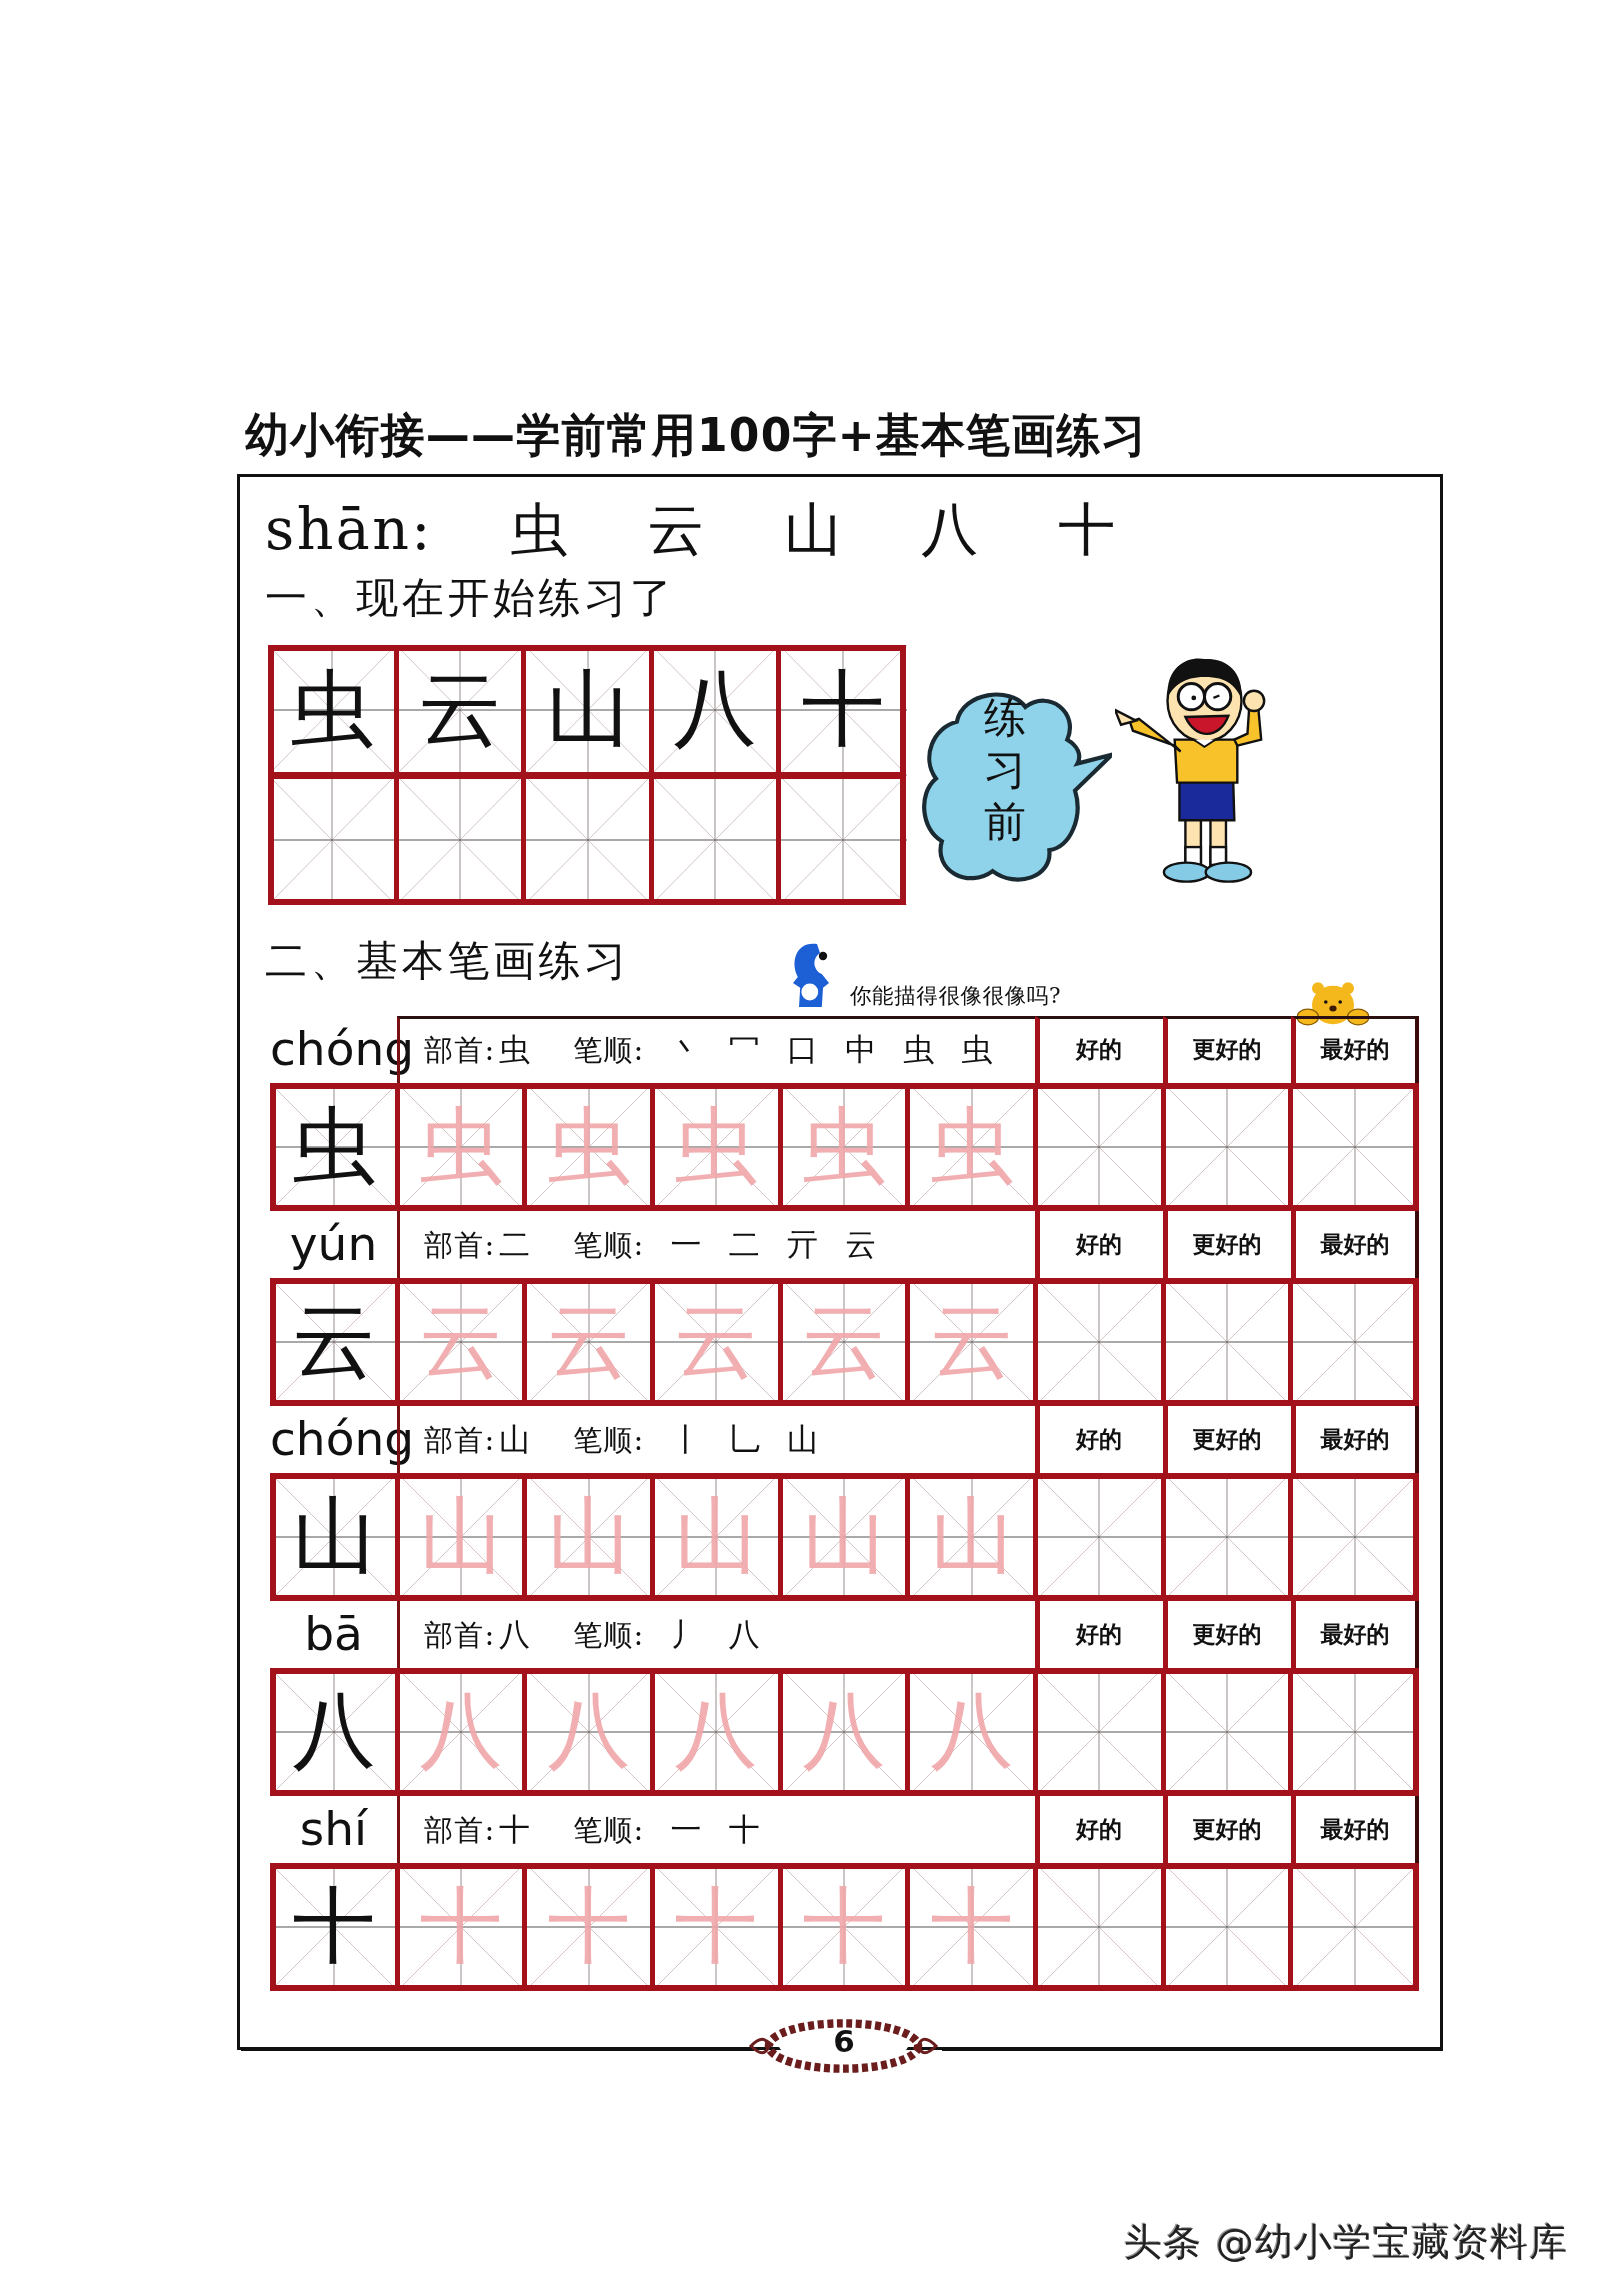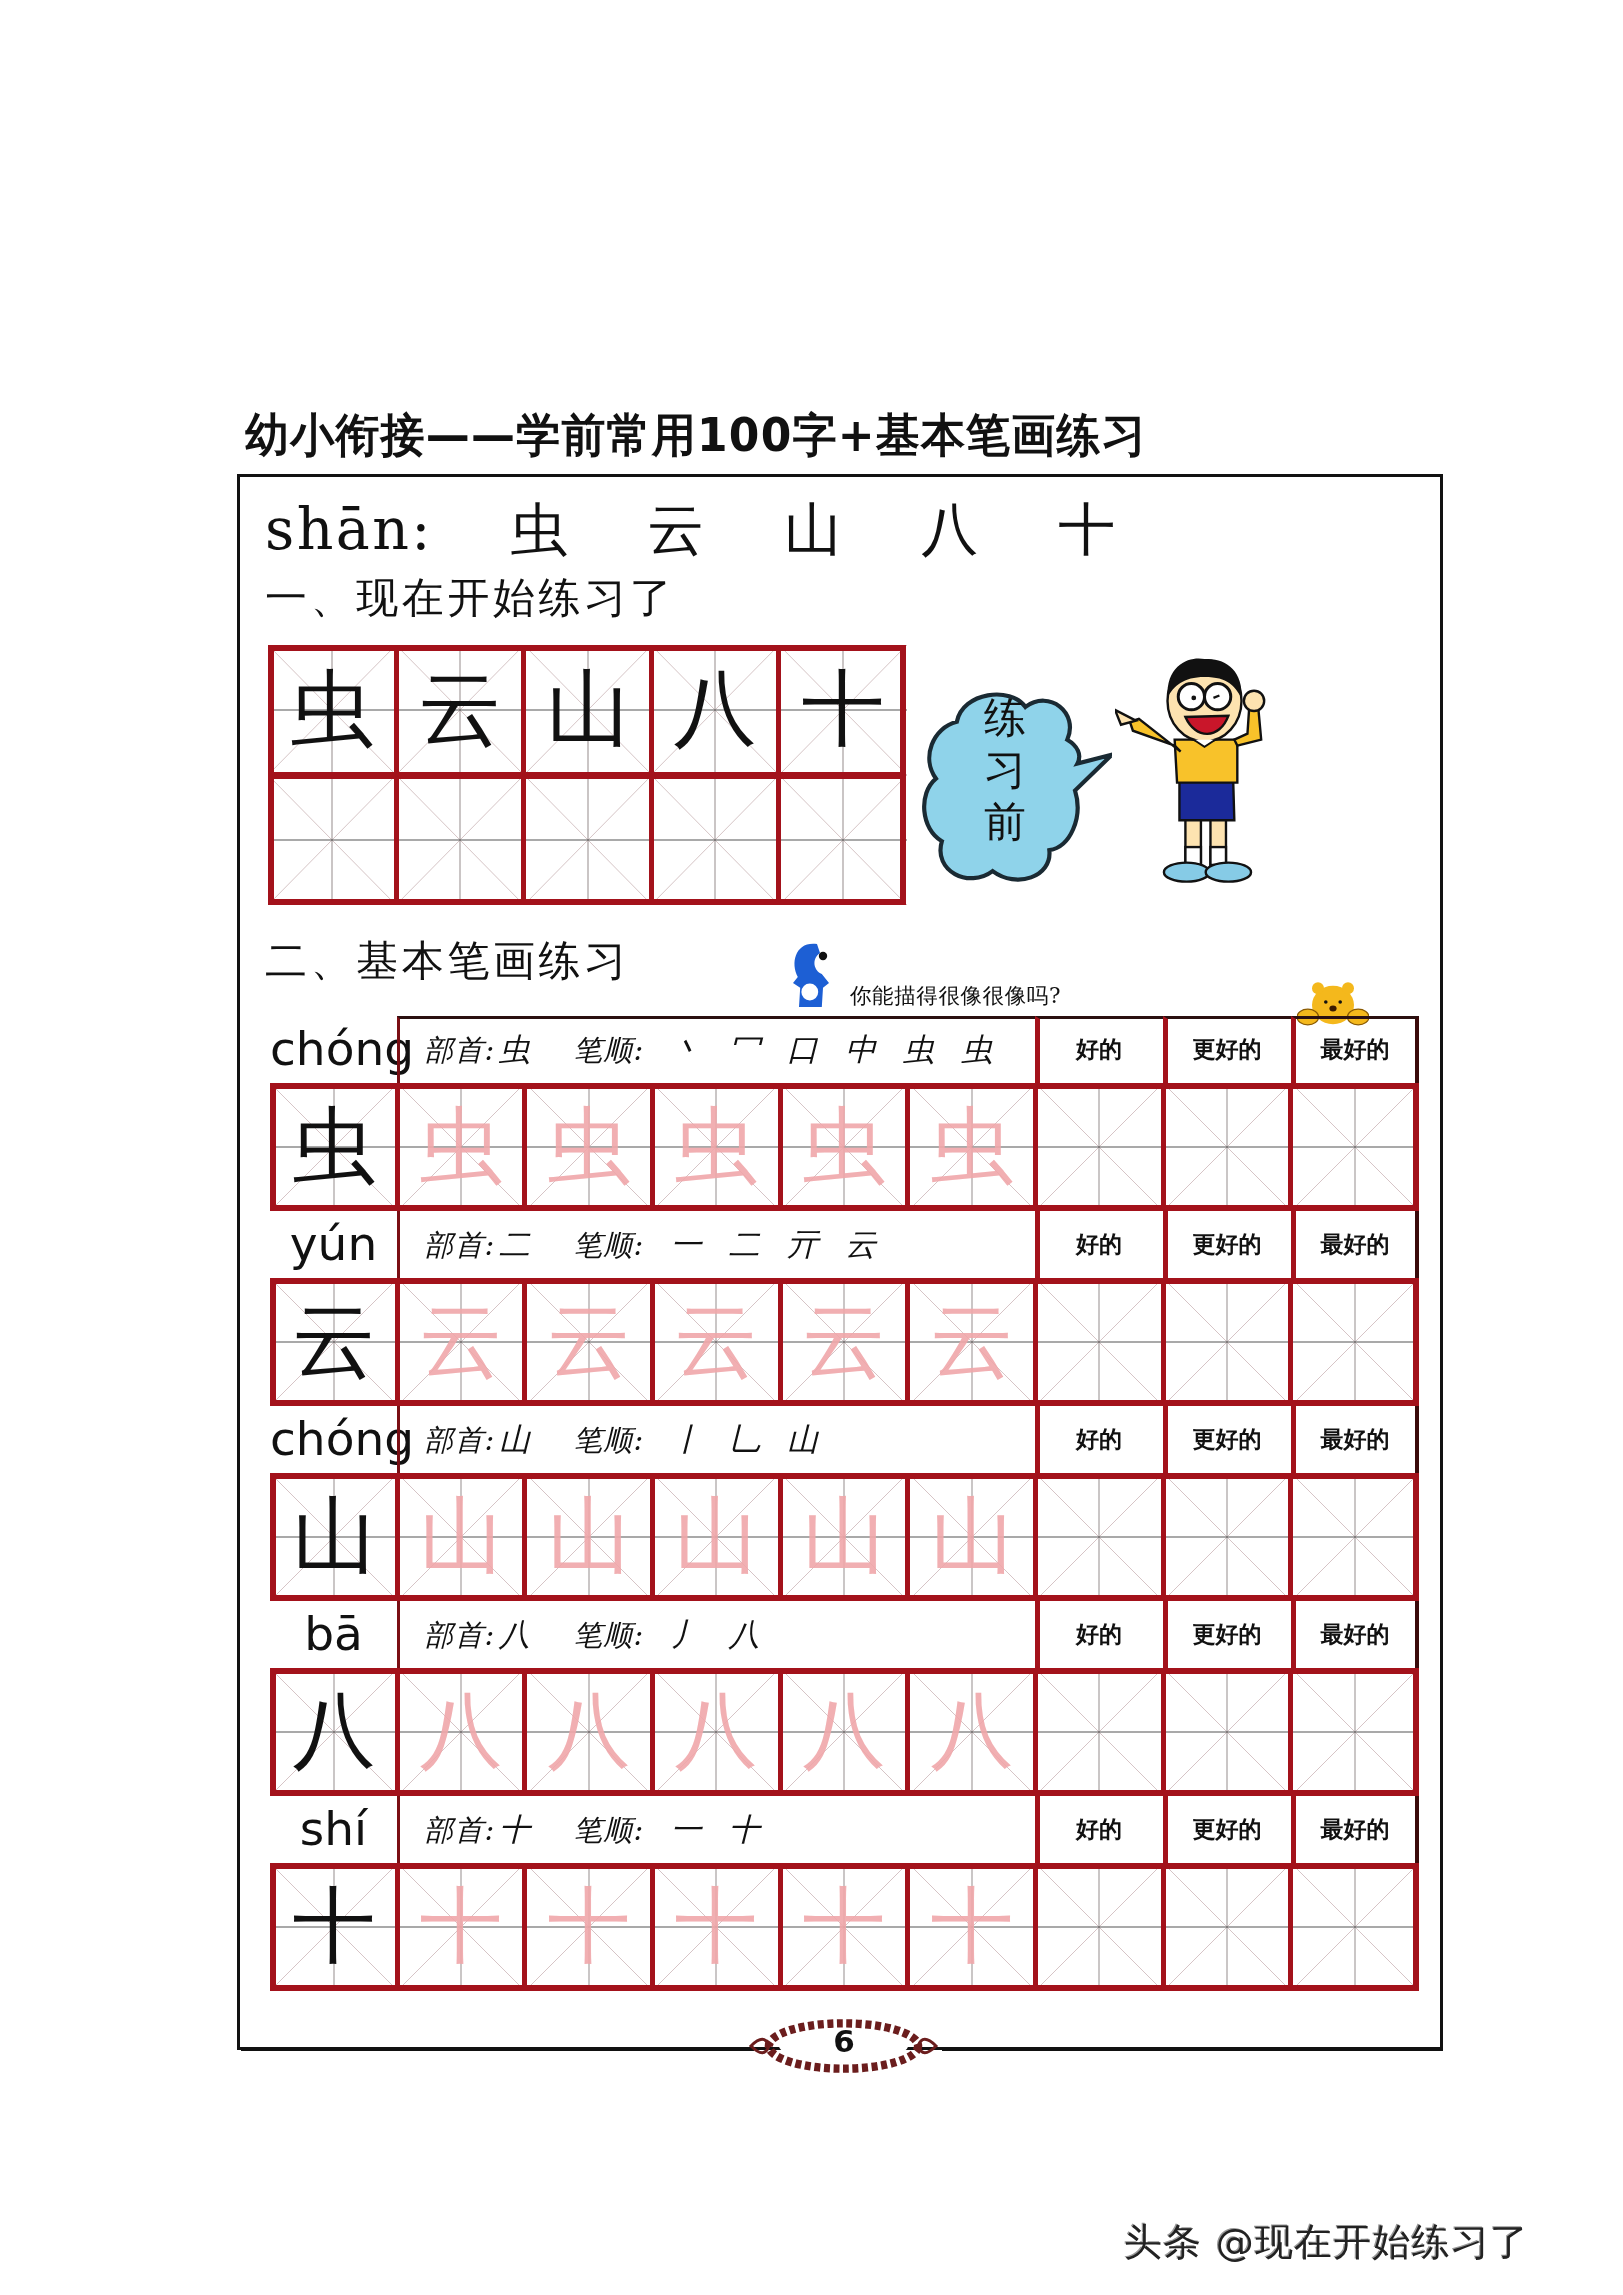--- a/index.html
+++ b/index.html
@@ -23,21 +23,21 @@
   .cell .glyph { position:absolute; left:0; top:0; width:100%; height:100%;
     display:flex; align-items:center; justify-content:center; font-size:83px; color:#111; }
   .cell .glyph.trace { color:#f0a7aa; opacity:.9; }
 
   .grid-border { position:absolute; border:6.6px solid #a3121b; box-sizing:border-box; pointer-events:none; }
   .vline { position:absolute; width:5.4px; background:#a3121b; }
   .hline { position:absolute; height:6.6px; background:#a3121b; }
 
   .pinyin { position:absolute; font-family:"DejaVu Sans","Liberation Sans",sans-serif; font-size:47px;
     color:#111; text-align:center; width:127px; line-height:66px; }
-  .hdr-text { position:absolute; font-size:29px; white-space:nowrap; line-height:66px; letter-spacing:1.2px;font-style:italic; }
+  .hdr-text { position:absolute; font-size:29px; white-space:nowrap; line-height:66px; letter-spacing:1.2px; }
   .hdr-text .stroke { display:inline-block; margin-left:26px; font-size:31px; }
   .rating { position:absolute; font-size:23px; text-align:center; line-height:66px; font-weight:bold; }
 
   .bubble { left:921px; top:680px; width:191px; height:215px; }
   .bubble-text { left:978px; top:692px; font-size:42px; line-height:52px; width:54px; text-align:center; }
   .boy { left:1115px; top:650px; width:179px; height:239px; }
   .mascot-blue { left:787px; top:941px; width:48px; height:72px; }
   .mascot-note { left:850px; top:981px; font-size:21.5px; white-space:nowrap; letter-spacing:0.6px; }
   .bear { left:1297px; top:981px; width:72px; height:45px; }
 
@@ -708,14 +708,14 @@
 <div class="abs footer-line-l"></div>
 <div class="abs footer-line-r"></div>
 <svg class="abs page-num-wrap" viewBox="0 0 330 110">
   <ellipse cx="165" cy="55" rx="125" ry="38" fill="none" stroke="#6b1d1d" stroke-width="14" stroke-dasharray="10 6"></ellipse>
   <ellipse cx="165" cy="55" rx="108" ry="26" fill="#fff"></ellipse>
   <path d="M10,55 C25,40 35,40 40,55 C35,70 25,70 10,55 Z" fill="none" stroke="#6b1d1d" stroke-width="5"></path>
   <path d="M320,55 C305,40 295,40 290,55 C295,70 305,70 320,55 Z" fill="none" stroke="#6b1d1d" stroke-width="5"></path>
 </svg>
 <div class="abs page-num">6</div>
 
-<div class="abs watermark">头条 @现在开始练习了</div>
+<div class="abs watermark">头条 @幼小学宝藏资料库</div>
 
 
 </body></html>

